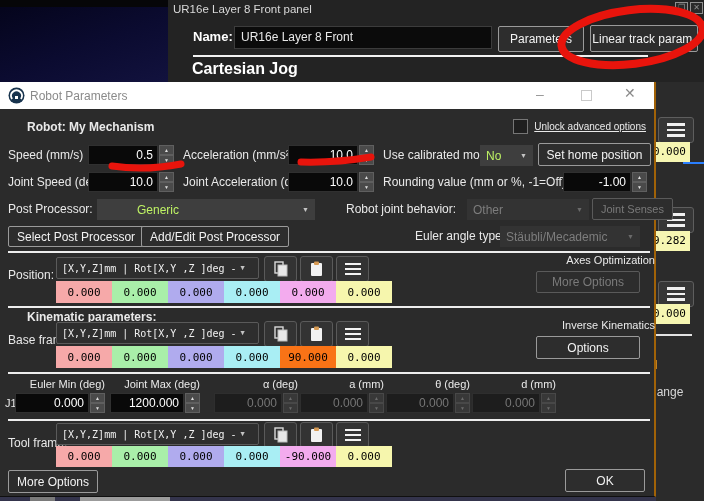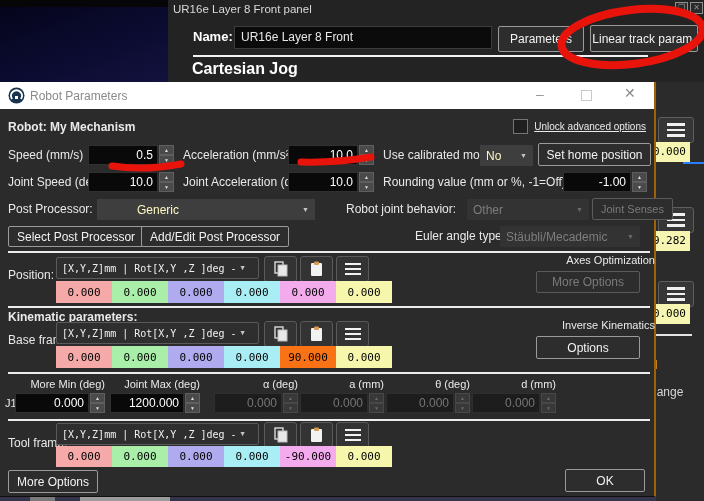--- a/index.html
+++ b/index.html
@@ -38,34 +38,34 @@
   #dialog{left:0;top:82px;width:656px;height:415px;background:#2b2b2b;z-index:10;
           border-right:2px solid #a16207;border-bottom:1px solid #101010;box-sizing:border-box;}
   #dlg-titlebar{position:absolute;left:0;top:0;width:100%;height:27px;background:#ffffff;
                 display:flex;align-items:center;}
   .dlg-title{color:#8a8a8a;font-size:12px;margin-left:30px;}
   .dlg-min{position:absolute;left:536px;top:4px;color:#9a9a9a;font-size:14px;}
   .dlg-max{position:absolute;left:581px;top:8px;width:9px;height:9px;border:1px solid #c9c9c9;}
   .dlg-close{position:absolute;left:624px;top:3px;color:#8a8a8a;font-size:14px;}
 
   .lbl{position:absolute;color:#e9e9e9;font-size:12px;white-space:nowrap;}
-  .bold{font-weight:bold;}
+  .bold{font-weight:bold;margin-left:19px;}
   .sep{position:absolute;height:2px;background:#ededed;}
 
   .spin{position:absolute;display:flex;height:20px;box-sizing:border-box;}
   .sval{flex:1;background:#090909;border:1px solid #303030;color:#fff;font-size:12px;
         text-align:right;line-height:18px;padding-right:4px;overflow:hidden;}
   .sbtns{width:15px;display:flex;flex-direction:column;margin-left:1px;}
   .sup,.sdn{flex:1;background:#4a4a4a;border:1px solid #5f5f5f;color:#dcdcdc;
             font-size:5px;line-height:8px;text-align:center;}
   .sup::after{content:"▲";} .sdn::after{content:"▼";}
   .spin.dis .sval{background:#1d1d1d;color:#767676;border-color:#2e2e2e;}
   .spin.dis .sup,.spin.dis .sdn{background:#383838;color:#6a6a6a;border-color:#484848;}
 
-  .sel{position:absolute;background:#3e3e3e;color:#fef9c3;font-size:12px;
+  .sel{position:absolute;background:#3e3e3e;color:#bef264;font-size:12px;
        display:flex;align-items:center;padding:0 6px;box-sizing:border-box;}
   .sel::after{content:"▼";font-size:7px;color:#c4c4c4;margin-left:auto;padding-left:6px;}
   .sel.dis{background:#333333;color:#7d7d7d;}
   .sel.dis::after{color:#6a6a6a;}
 
   .btn{position:absolute;background:#2d2d2d;border:1px solid #9a9a9a;border-radius:2px;
        color:#f2f2f2;font-size:12px;display:flex;align-items:center;justify-content:center;
        white-space:nowrap;padding:0 8px;box-sizing:border-box;}
   .btn.dis{border-color:#5a5a5a;color:#7a7a7a;}
 
@@ -290,21 +290,21 @@
     <div class="cfield" style="left: 112px; top: 264px; background: rgb(169, 239, 169);">0.000</div>
     <div class="cfield" style="left: 168px; top: 264px; background: rgb(176, 171, 238);">0.000</div>
     <div class="cfield" style="left: 224px; top: 264px; background: rgb(169, 238, 244);">0.000</div>
     <div class="cfield" style="left: 280px; top: 264px; background: #f97316;">90.000</div>
     <div class="cfield" style="left: 336px; top: 264px; background: rgb(246, 246, 173);">0.000</div>
     <div class="thead" style="left:515px;top:237px;width:140px;">Inverse Kinematics</div>
     <div class="btn" style="left:536px;top:254px;width:104px;height:23px;">Options</div>
 
     <div class="sep" style="left:8px;top:290px;width:642px;"></div>
 
-    <div class="thead" style="left:15px;top:296px;width:90px;">More Min (deg)</div>
+    <div class="thead" style="left:15px;top:296px;width:90px;">Euler Min (deg)</div>
     <div class="thead" style="left:110px;top:296px;width:90px;">Joint Max (deg)</div>
     <div class="thead" style="left:214px;top:296px;width:84px;">α (deg)</div>
     <div class="thead" style="left:300px;top:296px;width:84px;">a (mm)</div>
     <div class="thead" style="left:386px;top:296px;width:84px;">θ (deg)</div>
     <div class="thead" style="left:472px;top:296px;width:84px;">d (mm)</div>
 
     <div class="lbl" style="left:5px;top:315px;font-size:11px;">J1</div>
     <div class="spin" style="left:15px;top:311px;width:90px;">
       <div class="sval">0.000</div>
       <div class="sbtns">

